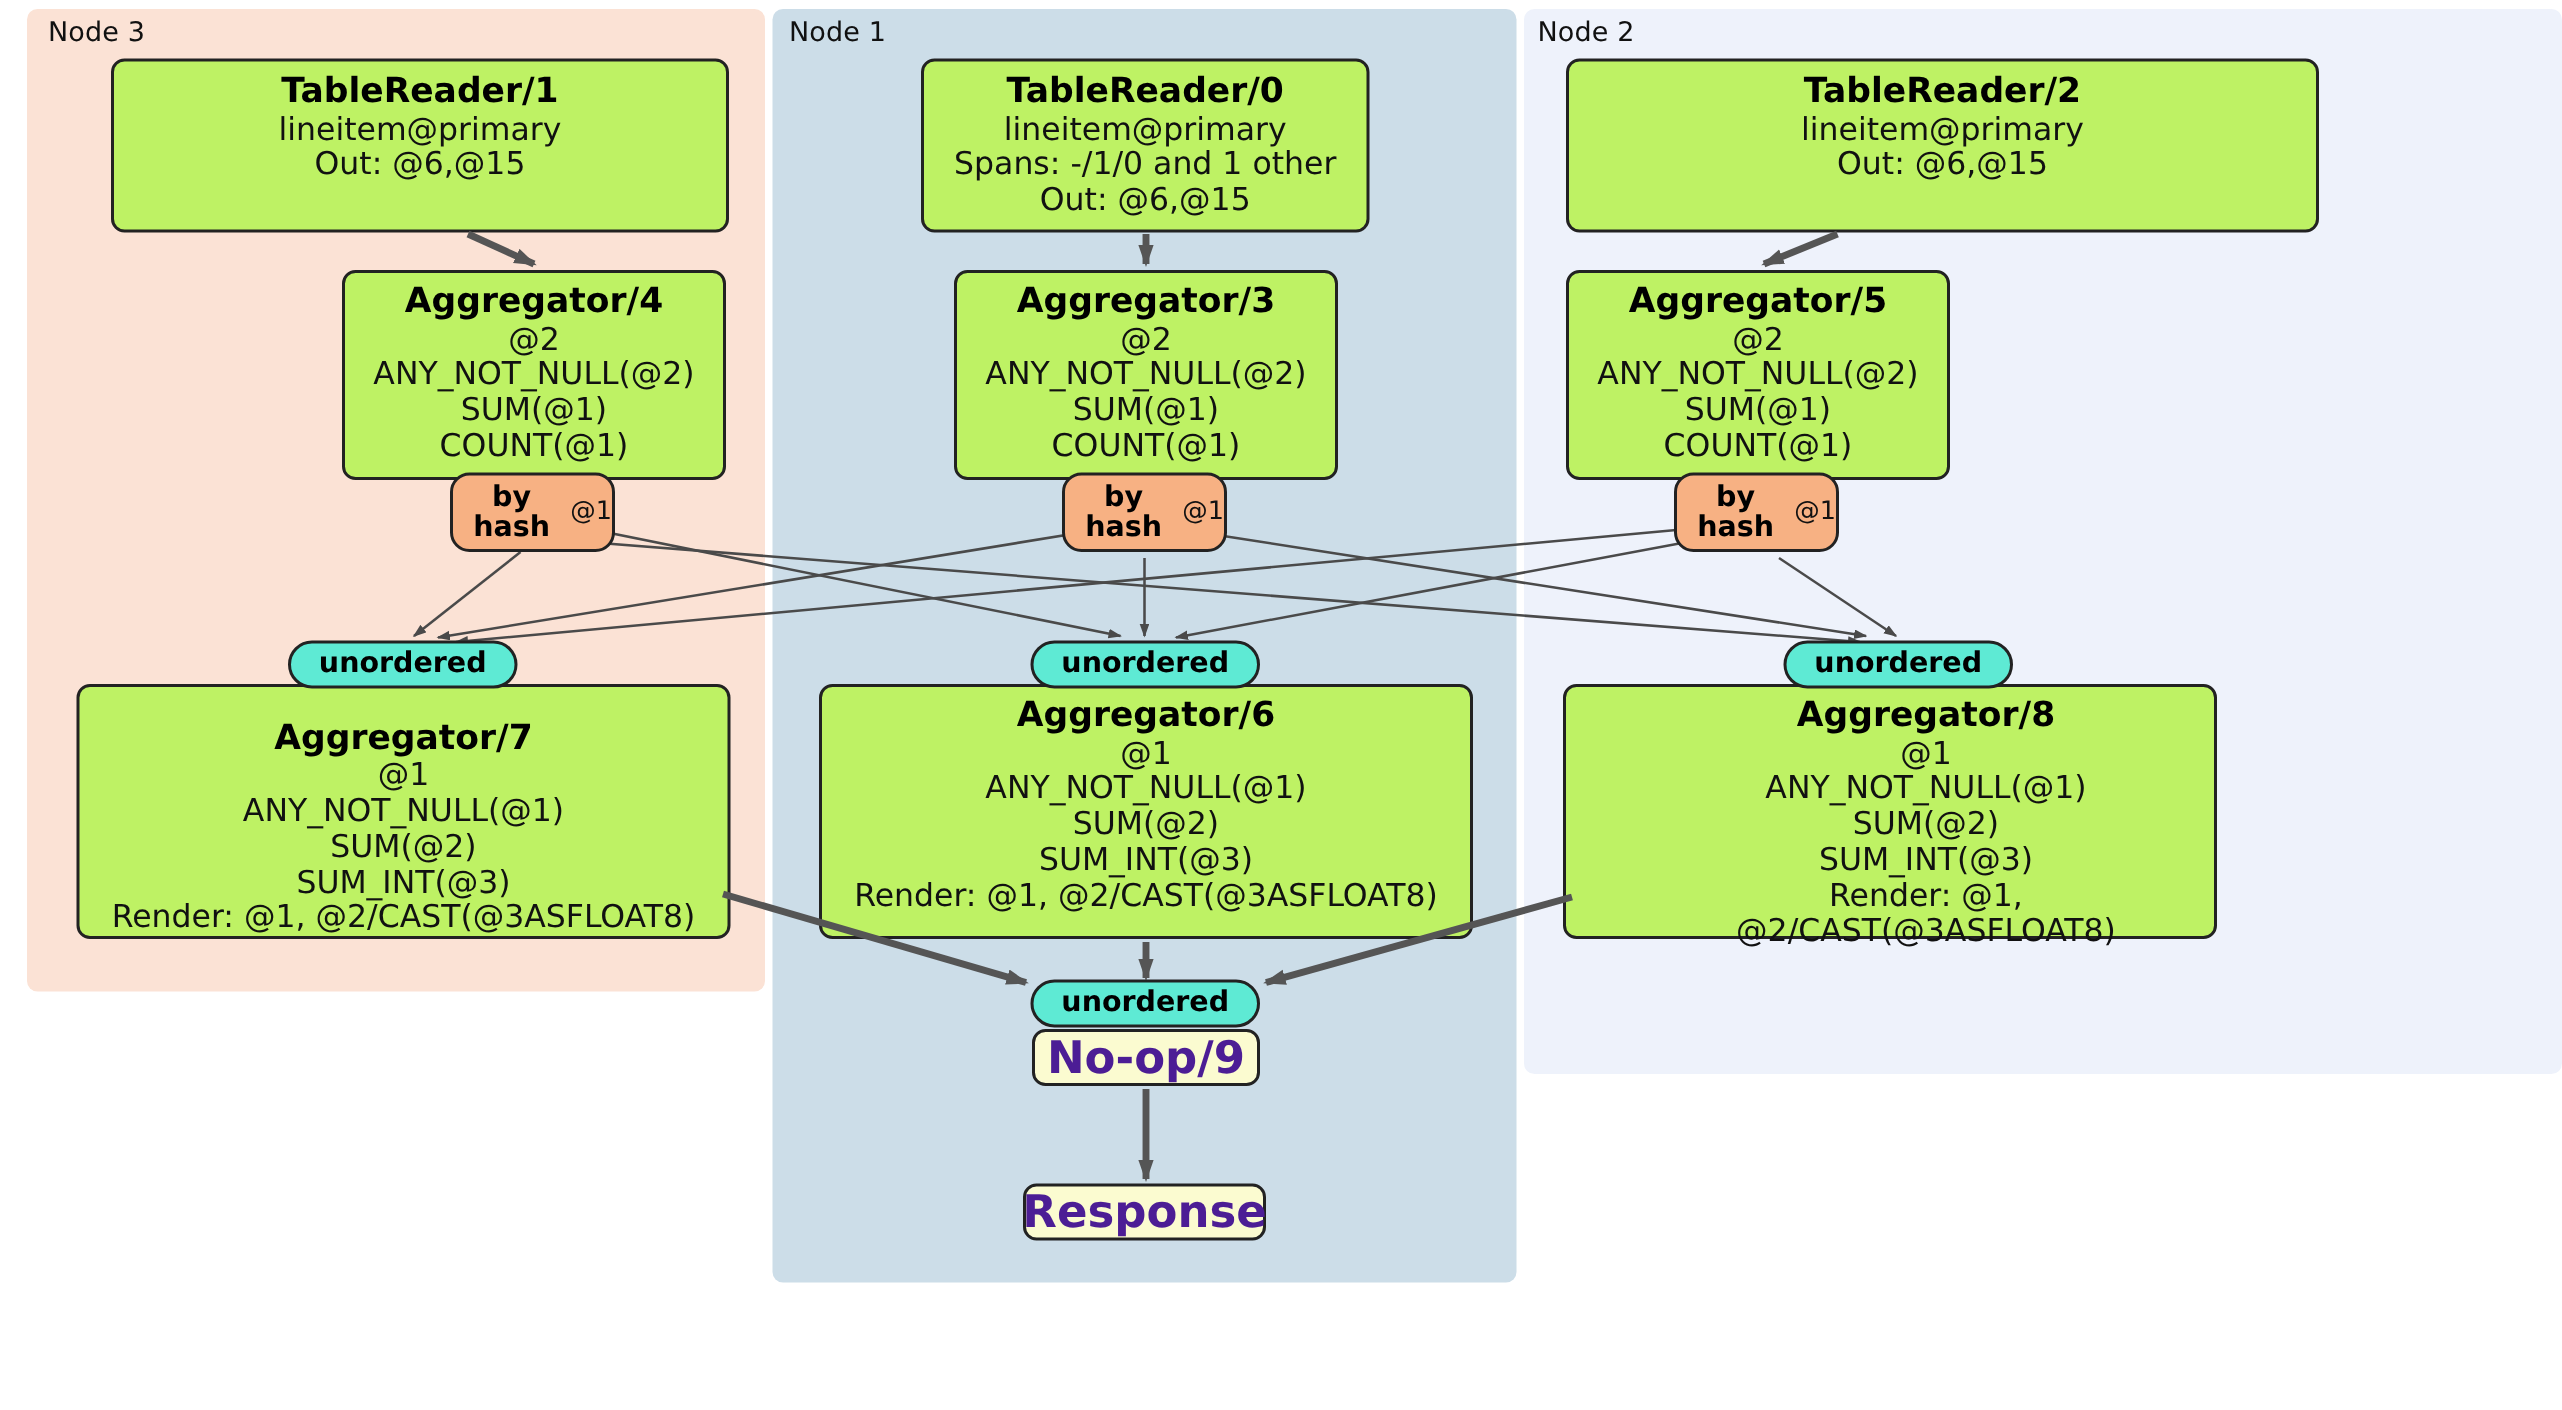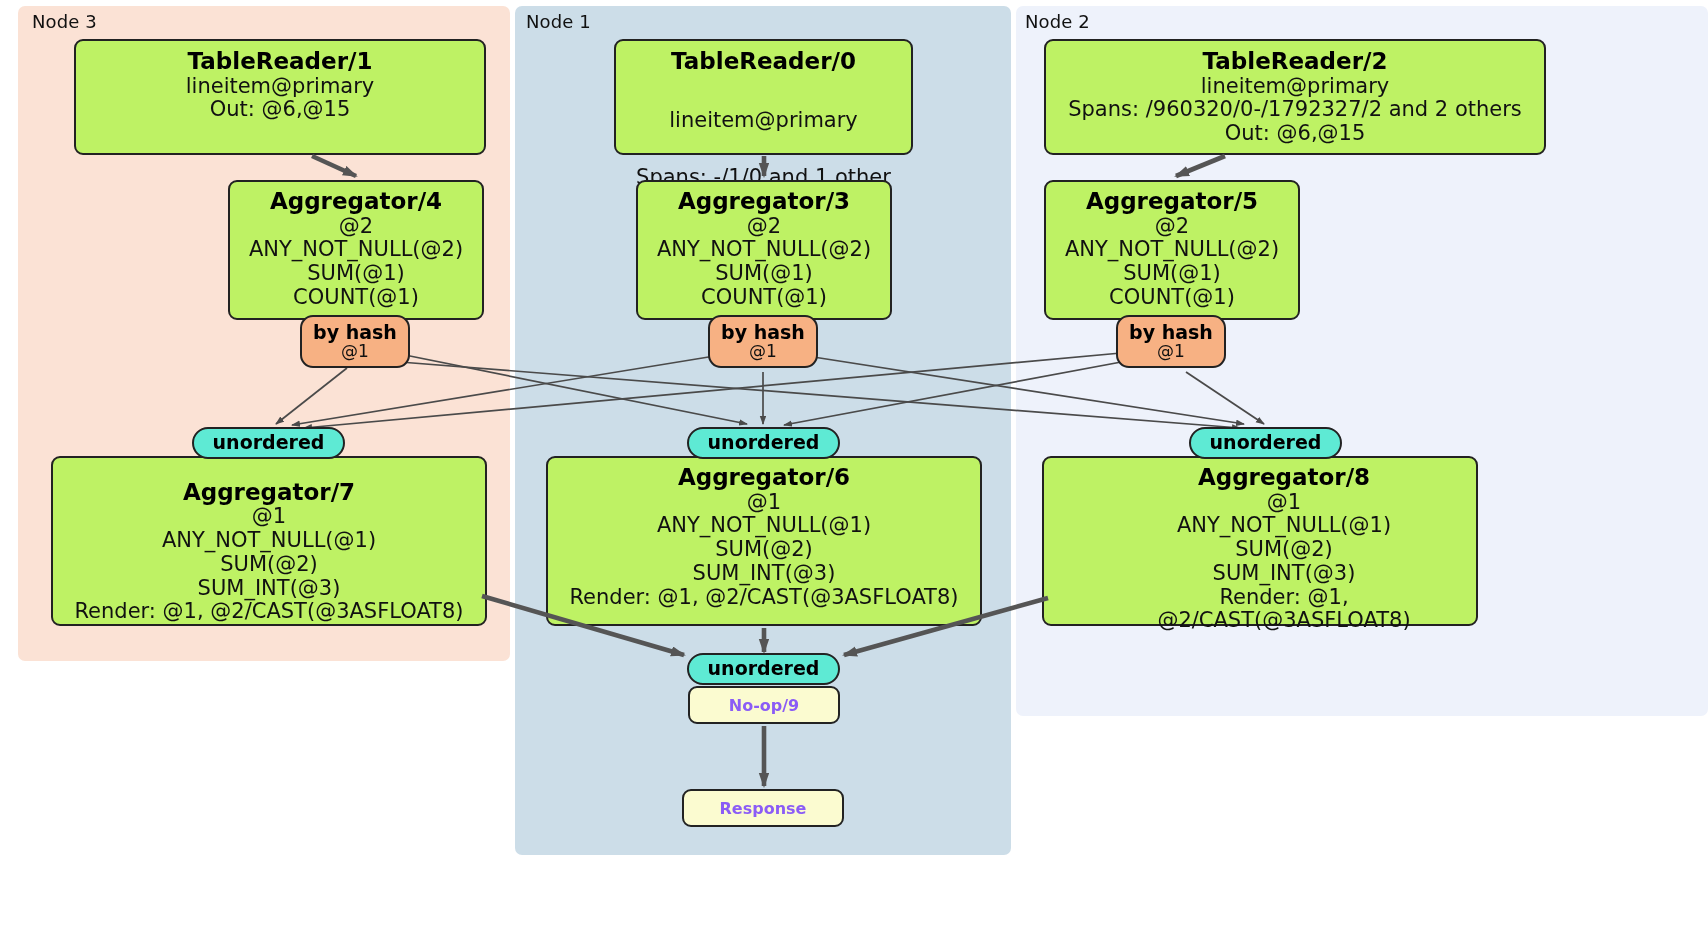--- a/index.html
+++ b/index.html
@@ -11,31 +11,31 @@
   .panel-label{position:absolute;font-size:18px;color:#111;letter-spacing:0.1px;}
 
   .node-box{position:absolute;background:#bef264;border:2.2px solid #222;
             border-radius:9px;box-sizing:border-box;text-align:center;
             display:flex;flex-direction:column;justify-content:flex-start;
             align-items:center;z-index:5;}
   .node-title{font-weight:bold;font-size:23px;color:#000;line-height:1.12;}
   .node-line{font-size:21px;color:#111;line-height:1.13;}
 
   .pill{position:absolute;border:2.2px solid #222;box-sizing:border-box;
-        text-align:center;display:flex;flex-direction:column;
+        text-align:center;display:flex;flex-direction:row;
         justify-content:center;align-items:center;z-index:9;}
   .pill-hash{background:#f7b183;border-radius:13px;}
   .pill-unordered{background:#5eead4;border-radius:22px;}
   .pill-t{font-weight:bold;font-size:19px;color:#000;line-height:1.05;}
   .pill-s{font-size:17px;color:#111;line-height:1.05;}
 
   .small-box{position:absolute;background:#fbfbd0;border:2.2px solid #222;
              border-radius:9px;box-sizing:border-box;display:flex;
              justify-content:center;align-items:center;z-index:10;}
-  .small-box span{font-weight:bold;font-size:16px;color:#8b5cf6;}
+  .small-box span{font-weight:bold;font-size:30px;color:#4c1d95;}
 
   svg.wires{position:absolute;left:0;top:0;width:1708px;height:940px;
             z-index:3;pointer-events:none;}
   svg.wires-top{z-index:7;}
 </style>
 </head>
 <body>
 
 <div id="stage">
 
@@ -71,31 +71,30 @@
       <path d="M1174,372 L1252,424"></path>
     </g>
   </svg>
 
   <div class="node-box" style="left:62px;top:39px;width:412px;height:116px;padding-top:8px;">
     <div class="node-title">TableReader/1</div>
     <div class="node-line">lineitem@primary</div>
     <div class="node-line">Out: @6,@15</div>
   </div>
 
-  <div class="node-box" style="left:602px;top:39px;width:299px;height:116px;padding-top:8px;gap:34px;">
+  <div class="node-box" style="left:602px;top:39px;width:299px;height:116px;padding-top:8px;">
     <div class="node-title">TableReader/0</div>
     <div class="node-line">lineitem@primary</div>
     <div class="node-line">Spans: -/1/0 and 1 other</div>
     <div class="node-line">Out: @6,@15</div>
   </div>
 
   <div class="node-box" style="left:1032px;top:39px;width:502px;height:116px;padding-top:8px;">
     <div class="node-title">TableReader/2</div>
     <div class="node-line">lineitem@primary</div>
-    <div class="node-line">Spans: /960320/0-/1792327/2 and 2 others</div>
     <div class="node-line">Out: @6,@15</div>
   </div>
 
   <div class="node-box" style="left:216px;top:180px;width:256px;height:140px;padding-top:7px;">
     <div class="node-title">Aggregator/4</div>
     <div class="node-line">@2</div>
     <div class="node-line">ANY_NOT_NULL(@2)</div>
     <div class="node-line">SUM(@1)</div>
     <div class="node-line">COUNT(@1)</div>
   </div>

